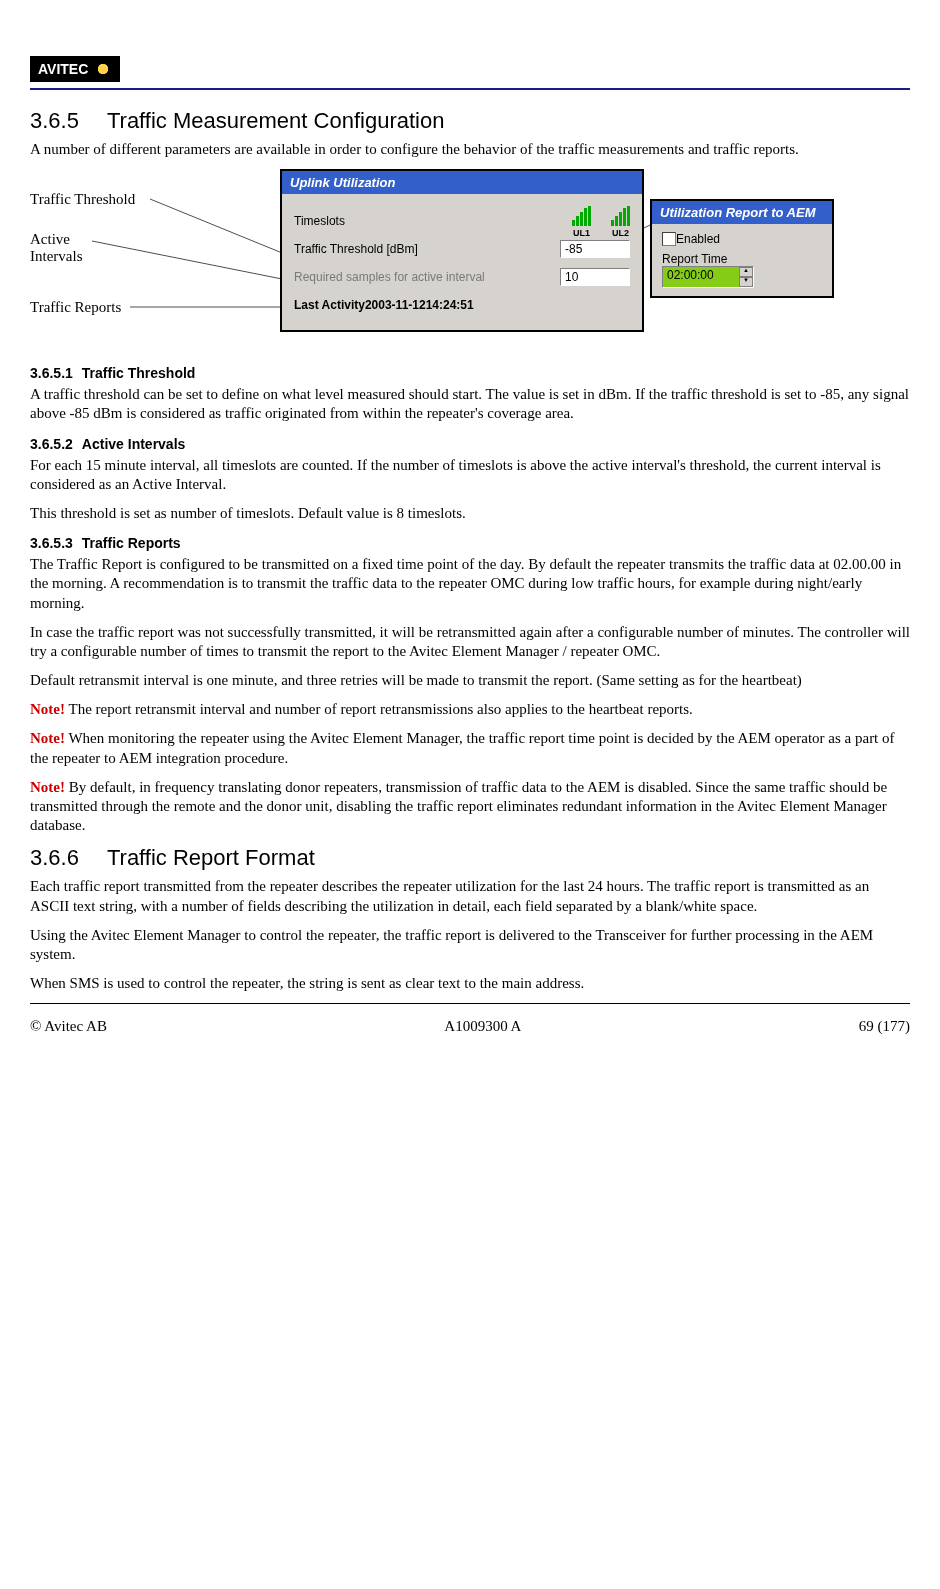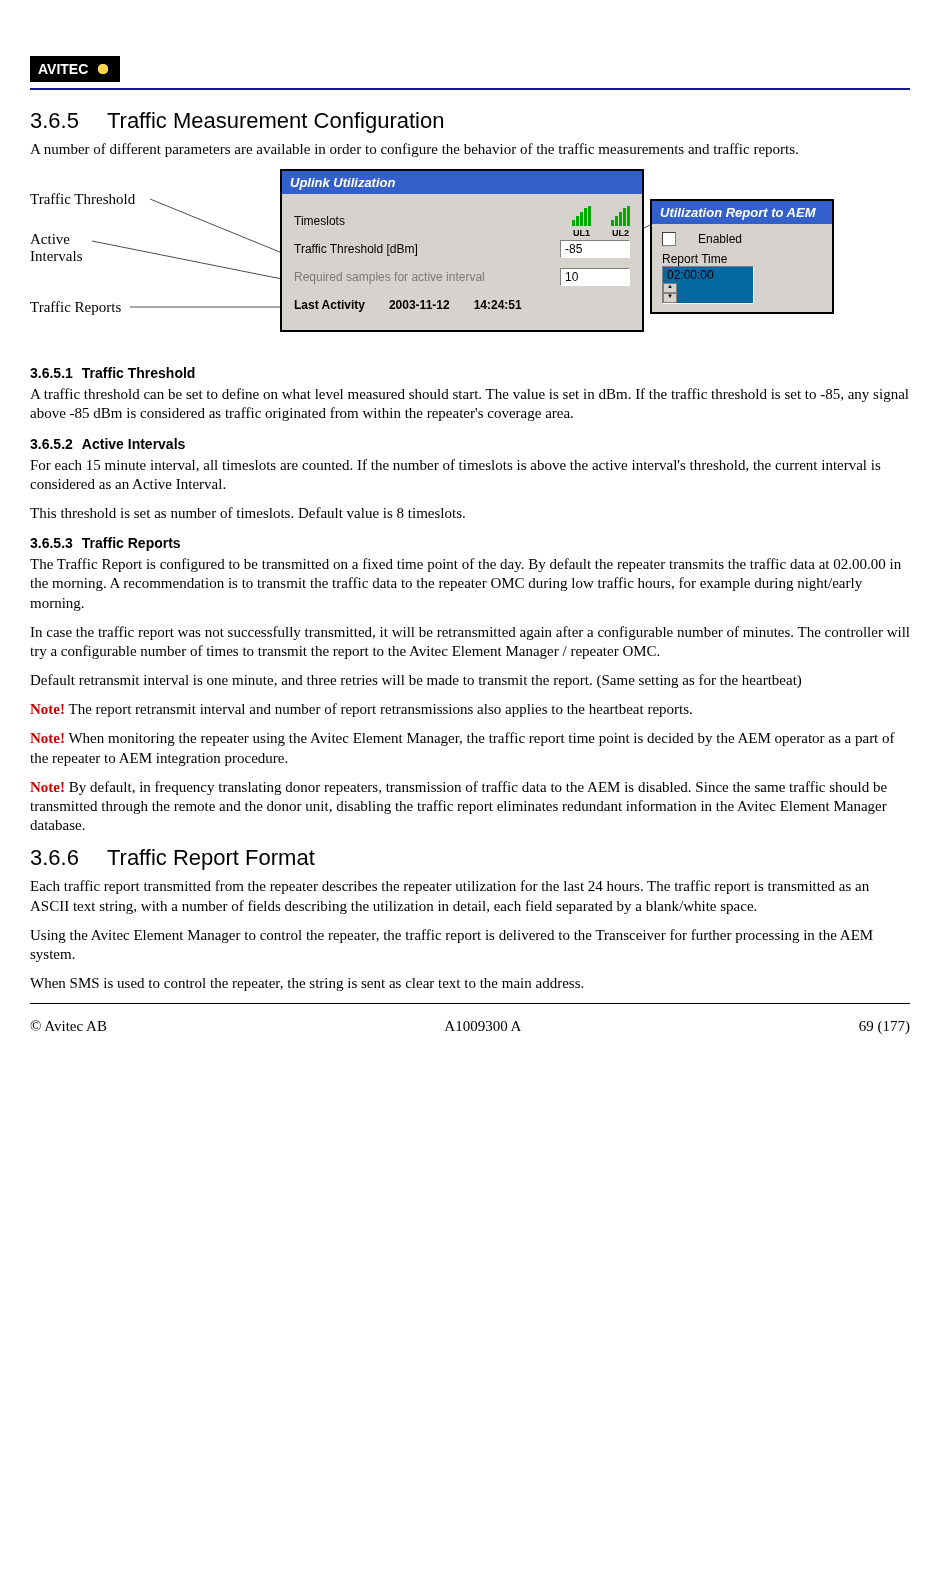--- a/index.html
+++ b/index.html
@@ -109,31 +109,30 @@
     position: absolute;
     left: 620px;
     top: 30px;
     width: 180px;
     background: #d6d3ce;
     border: 2px solid #000;
     font-family: Liberation Sans, sans-serif;
     font-size: 12px;
   }
   .report-body { padding: 8px 10px; }
-  .chk { display: flex; align-items: center; gap: 22px; margin-bottom: 6px; }
+  .chk { display: flex; align-items: center; gap: 0; margin-bottom: 6px; }
   .chk-box { width: 12px; height: 12px; background: #fff; border: 1px solid #808080; border-top-color:#404040; border-left-color:#404040; }
   .time-input {
     display: flex;
     border-top: 1px solid #808080;
     border-left: 1px solid #808080;
     border-right: 1px solid #fff;
     border-bottom: 1px solid #fff;
     width: 90px;
-    background: #0369a1;
-    flex-direction: column;
+    background: #84cc16;
   }
   .time-input span { flex: 1; padding: 1px 4px; font-size: 12px; }
   .spin { width: 14px; display: flex; flex-direction: column; }
   .spin div { height: 8px; background: #d6d3ce; border: 1px solid #808080; font-size: 6px; text-align: center; line-height: 5px; }
   .footer {
     display: flex;
     justify-content: space-between;
     font-size: 15px;
     margin-top: 14px;
   }
@@ -196,21 +195,21 @@
         </div>
       </div>
       <div class="panel-row">
         <span class="lbl">Traffic Threshold [dBm]</span>
         <div class="val-box">-85</div>
       </div>
       <div class="panel-row">
         <span class="lbl grey">Required samples for active interval</span>
         <div class="val-box">10</div>
       </div>
-      <div class="panel-row" style="font-weight:bold; justify-content:flex-start; gap:24px;">
+      <div class="panel-row" style="font-weight:bold; justify-content:flex-start; ">
         <span>Last Activity</span>
         <span>2003-11-12</span>
         <span>14:24:51</span>
       </div>
     </div>
   </div>
 
   <div class="report-panel">
     <div class="panel-title">Utilization Report to AEM</div>
     <div class="report-body">

